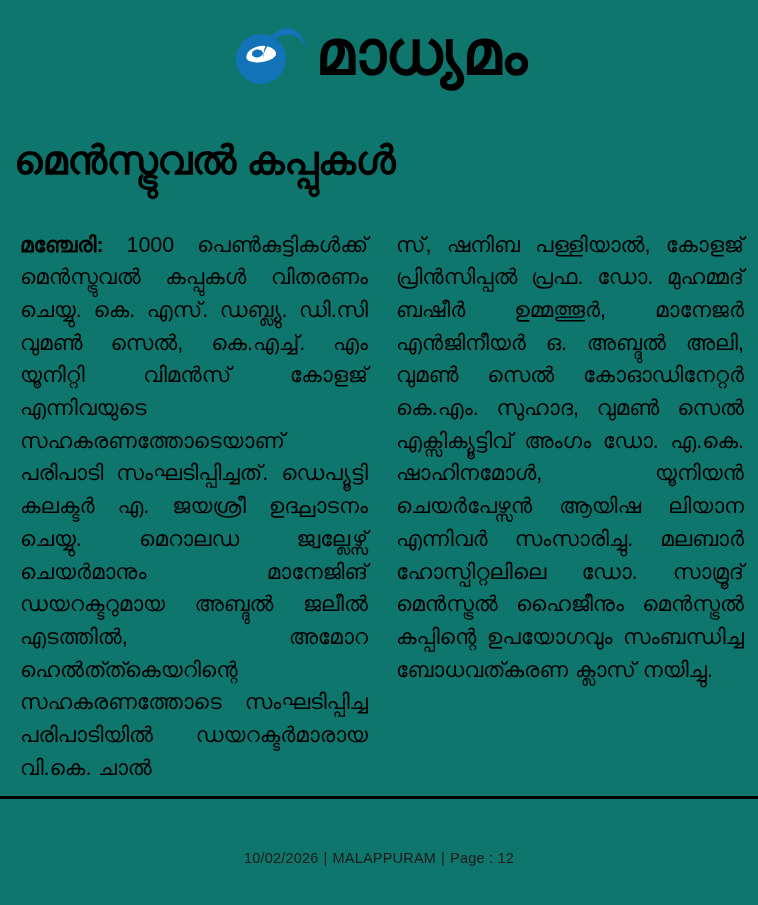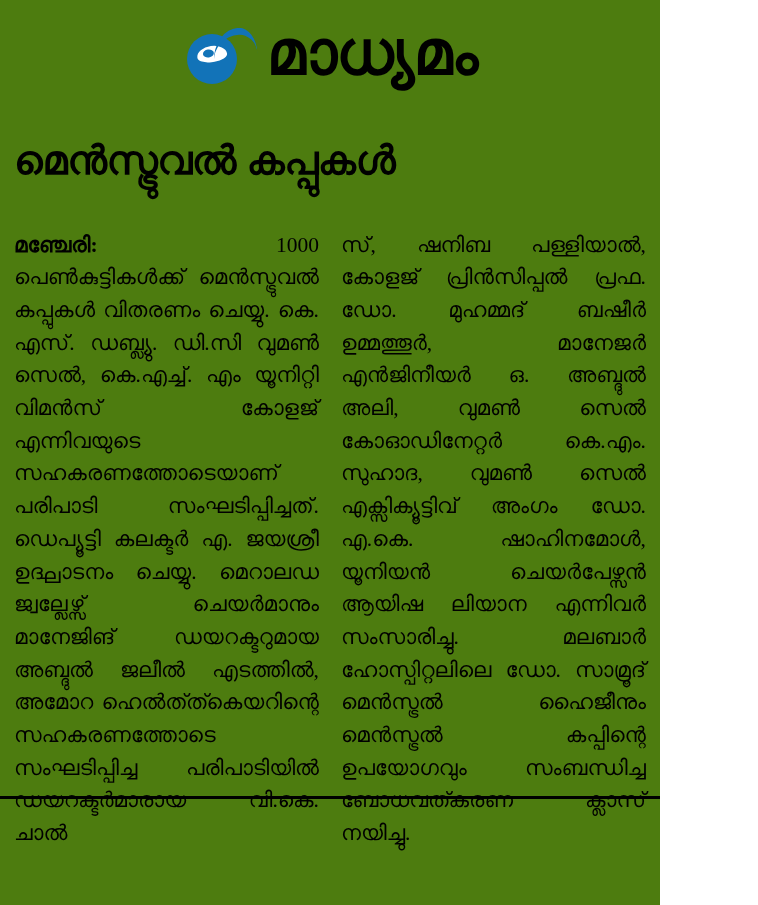--- a/index.html
+++ b/index.html
@@ -9,24 +9,24 @@
   body {
     width: 758px;
     height: 905px;
     background: #ffffff;
     font-family: "Liberation Sans", sans-serif;
     color: #000000;
     overflow: hidden;
   }
   .page {
     position: relative;
-    width: 660px;
+    width: 758px;
     height: 905px;
     box-sizing: border-box;
-    background: #4d7c0f;
+    background: #0f766e;
   }
 
   
   .masthead {
     display: flex;
     align-items: center;
     justify-content: center;
     gap: 10px;
     padding-top: 22px;
     padding-bottom: 10px;
@@ -99,27 +99,28 @@
   }
 
   
   .body-area {
     display: flex;
     gap: 22px;
     padding: 10px 14px 0 14px;
   }
   .col {
     flex: 1 1 0;
-    font-family: Liberation Serif, serif;
+    font-family: Liberation Sans, sans-serif;
     font-size: 21.5px;
     line-height: 1.52;
     text-align: justify;
     text-justify: inter-word;
     color: #000000;
     word-spacing: 1px;
+    margin-left: 6px;
   }
   .col .dateline {
     font-weight: 700;
   }
 
   
   .footer-rule {
     position: absolute;
     left: 0;
     right: 0;
@@ -171,15 +172,18 @@
       <span class="dateline">മഞ്ചേരി:</span><span> 1000 പെൺകുട്ടികൾക്ക് മെൻസ്ട്രുവൽ കപ്പുകൾ വിതരണം ചെയ്യു. കെ. എസ്. ഡബ്ല്യു. ഡി.സി വുമൺ സെൽ, കെ.എച്ച്. എം യൂനിറ്റി വിമൻസ് കോളജ് എന്നിവയുടെ സഹകരണത്തോടെയാണ് പരിപാടി സംഘടിപ്പിച്ചത്. ഡെപ്യൂട്ടി കലക്ടർ എ. ജയശ്രീ ഉദ്ഘാടനം ചെയ്യു. മെറാലഡ ജ്വല്ലേഴ്സ് ചെയർമാനും മാനേജിങ് ഡയറക്ടറുമായ അബ്ദുൽ ജലീൽ എടത്തിൽ, അമോറ ഹെൽത്ത്കെയറിന്റെ സഹകരണത്തോടെ സംഘടിപ്പിച്ച പരിപാടിയിൽ ഡയറക്ടർമാരായ വി.കെ. ചാൽ</span>
     </div>
     <div class="col">
       <span>സ്, ഷനിബ പള്ളിയാൽ, കോളജ് പ്രിൻസിപ്പൽ പ്രഫ. ഡോ. മുഹമ്മദ് ബഷീർ ഉമ്മത്തൂർ, മാനേജർ എൻജിനീയർ ഒ. അബ്ദുൽ അലി, വുമൺ സെൽ കോഓഡിനേറ്റർ കെ.എം. സുഹാദ, വുമൺ സെൽ എക്സിക്യൂട്ടിവ് അംഗം ഡോ. എ.കെ. ഷാഹിനമോൾ, യൂനിയൻ ചെയർപേഴ്സൻ ആയിഷ ലിയാന എന്നിവർ സംസാരിച്ചു. മലബാർ ഹോസ്പിറ്റലിലെ ഡോ. സാമ്രൂദ് മെൻസ്ട്രൽ ഹൈജീനും മെൻസ്ട്രൽ കപ്പിന്റെ ഉപയോഗവും സംബന്ധിച്ച ബോധവത്കരണ ക്ലാസ് നയിച്ചു.</span>
     </div>
   </div>
 
   <div class="footer-rule"></div>
 
   <div class="footer">
+    <div class="meta-line">
+      <span>10/02/2026</span><span class="sep">|</span><span>MALAPPURAM</span><span class="sep">|</span><span>Page : 12</span>
+    </div>
   </div>
 
 </div>
 
 </body></html>

